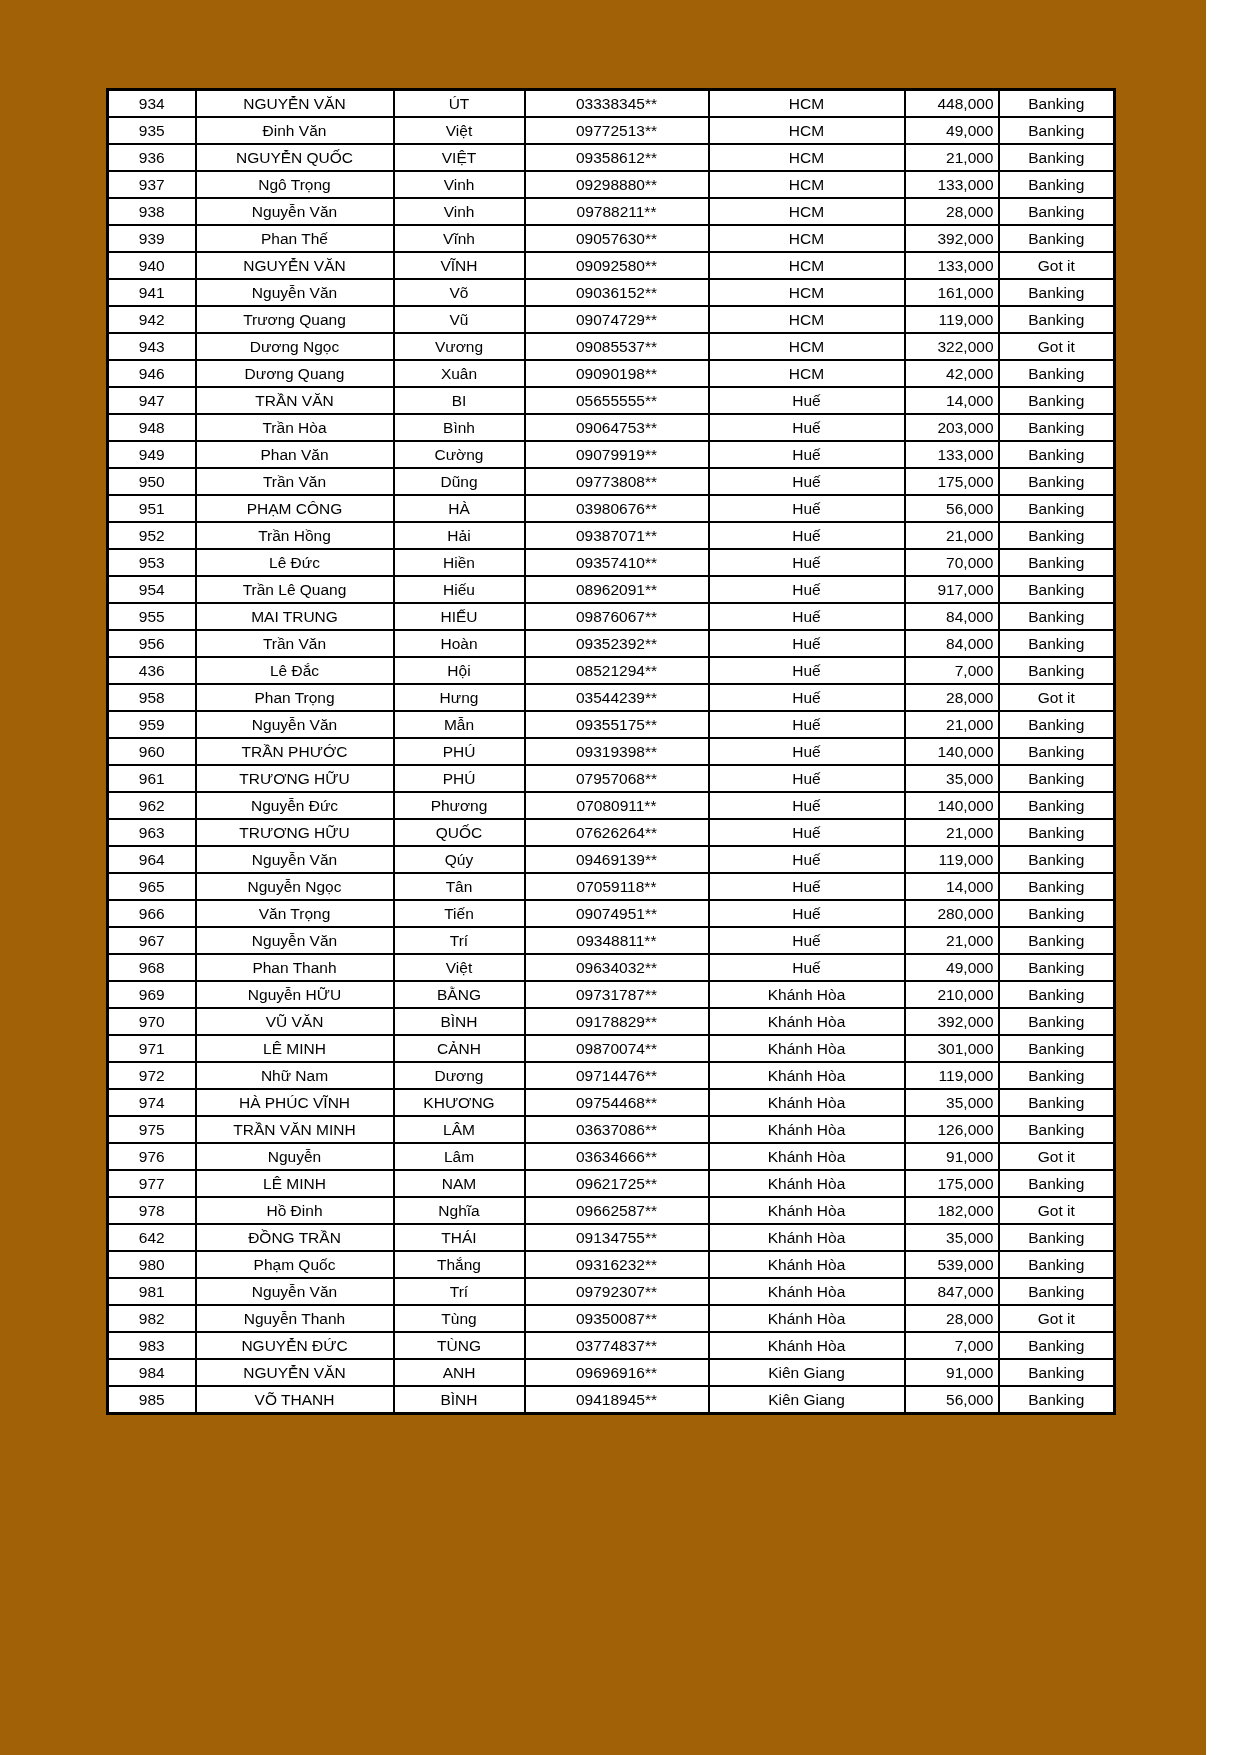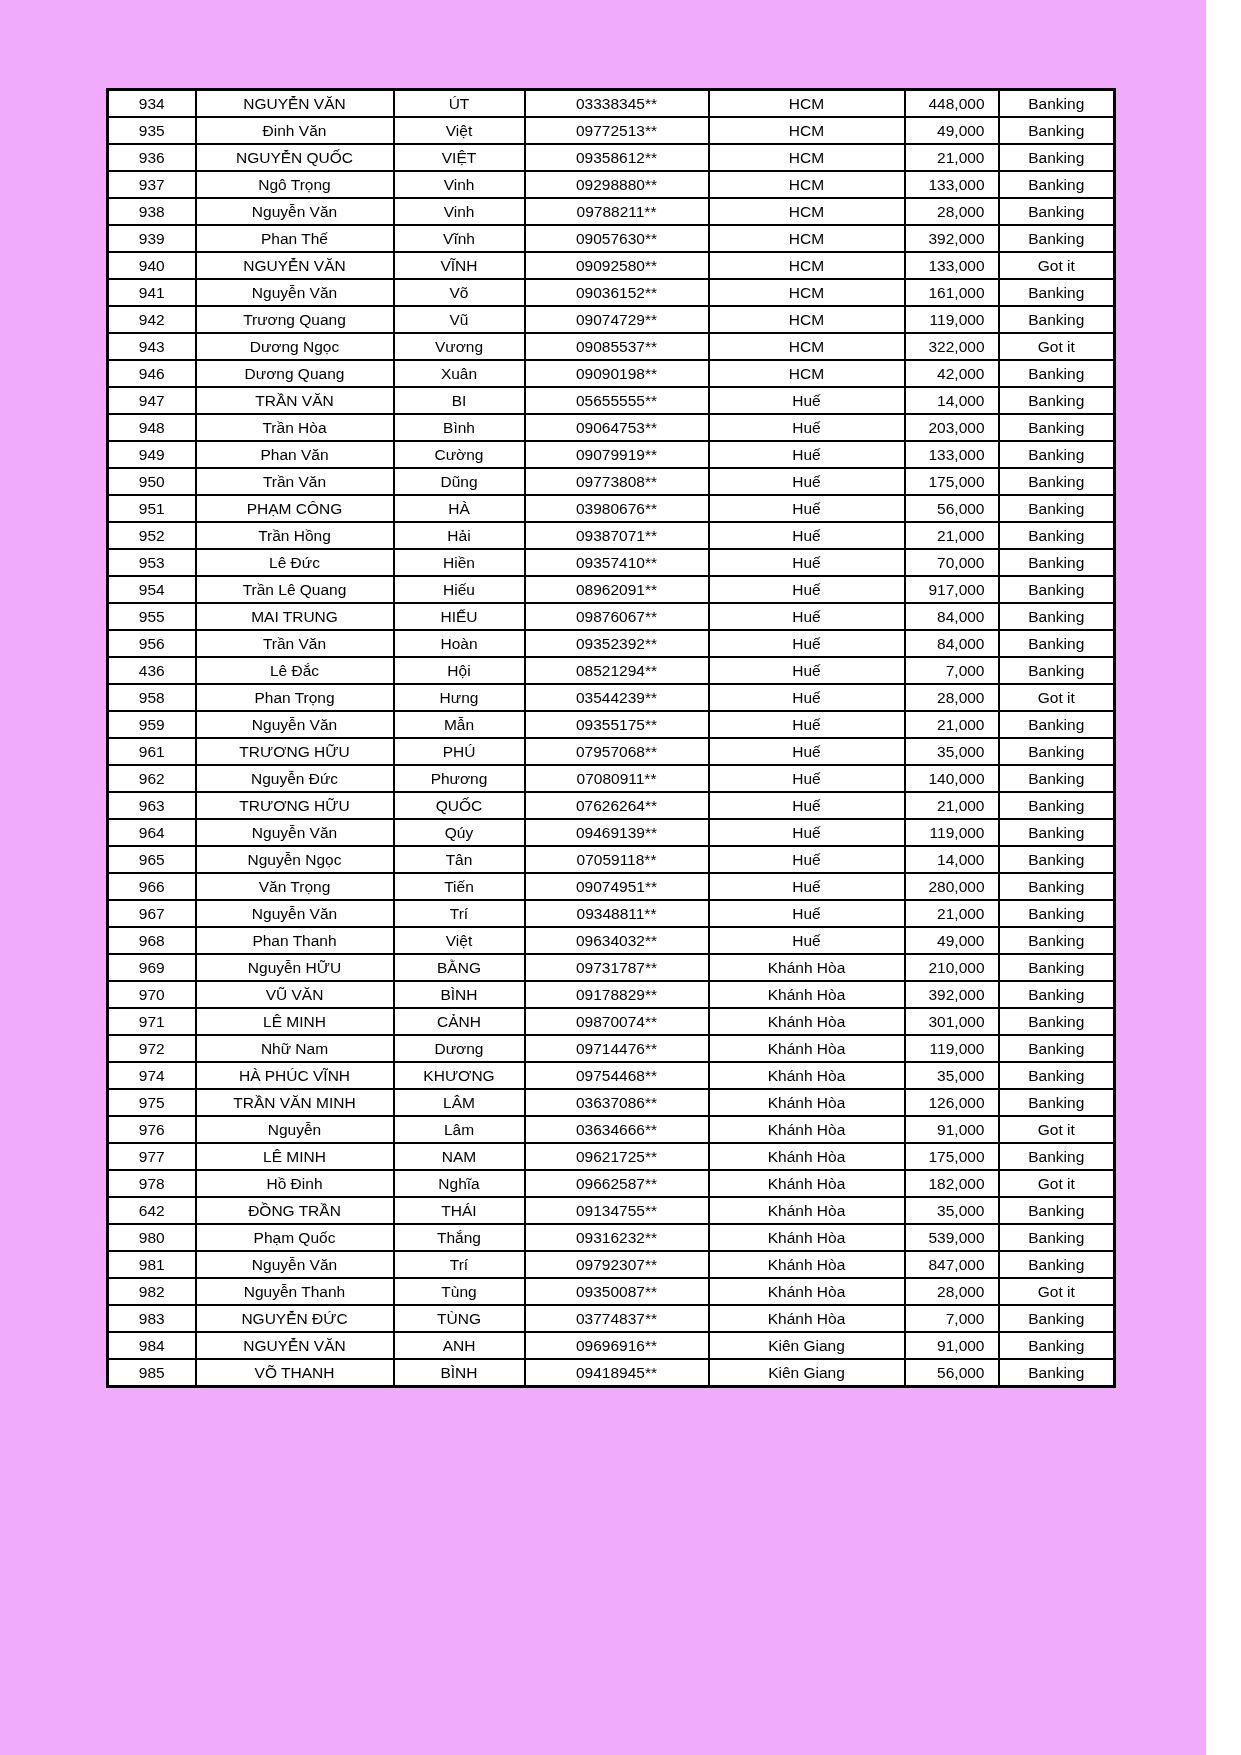--- a/index.html
+++ b/index.html
@@ -4,21 +4,21 @@
 <style>
   html, body {
     margin: 0;
     padding: 0;
     background: #ffffff;
   }
   .page {
     position: relative;
     width: 1206px;
     height: 1755px;
-    background: #f0abfc;
+    background: #a16207;
     font-family: "Liberation Sans", "DejaVu Sans", sans-serif;
     color: #000000;
   }
   table.data-table {
     position: absolute;
     left: 106px;
     top: 88px;
     width: 1007px;
     border-collapse: collapse;
     table-layout: fixed;
@@ -31,21 +31,21 @@
     line-height: 25px;
     padding: 0 4px;
     text-align: center;
     white-space: nowrap;
     overflow: hidden;
     color: #000000;
     background: #ffffff;
   }
   table.data-table td.align-right {
     text-align: right;
-    padding-right: 13px;
+    padding-right: 4px;
   }
 </style>
 </head>
 <body>
 
 <div class="page">
   <table class="data-table">
     <colgroup>
         <col style="width: 88px;">
         <col style="width: 198px;">
@@ -266,20 +266,29 @@
         <tr>
           <td>959</td>
           <td>Nguyễn Văn</td>
           <td>Mẫn</td>
           <td>09355175**</td>
           <td>Huế</td>
           <td class="align-right">21,000</td>
           <td>Banking</td>
         </tr>
         <tr>
+          <td>960</td>
+          <td>TRẦN PHƯỚC</td>
+          <td>PHÚ</td>
+          <td>09319398**</td>
+          <td>Huế</td>
+          <td class="align-right">140,000</td>
+          <td>Banking</td>
+        </tr>
+        <tr>
           <td>961</td>
           <td>TRƯƠNG HỮU</td>
           <td>PHÚ</td>
           <td>07957068**</td>
           <td>Huế</td>
           <td class="align-right">35,000</td>
           <td>Banking</td>
         </tr>
         <tr>
           <td>962</td>

